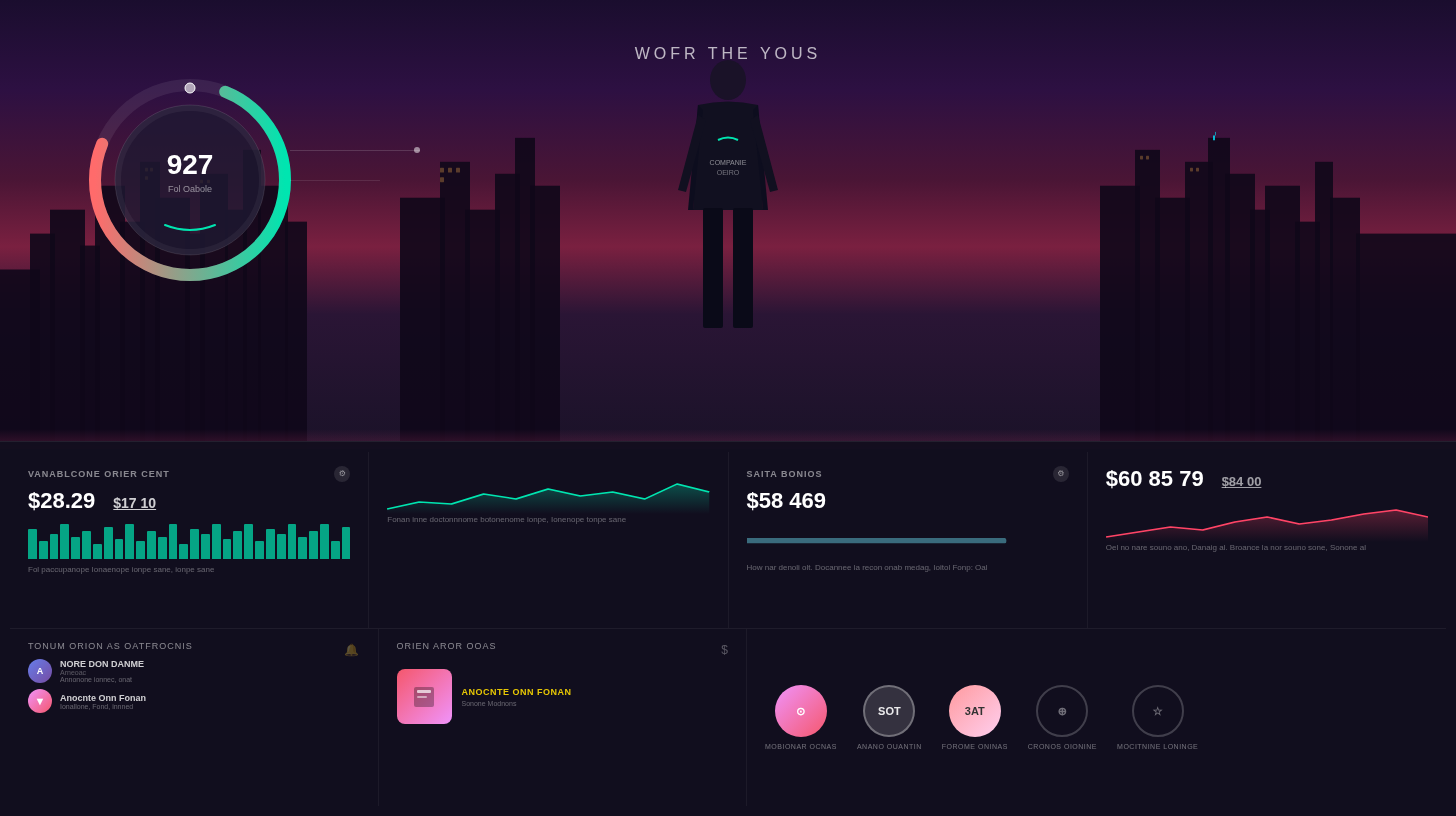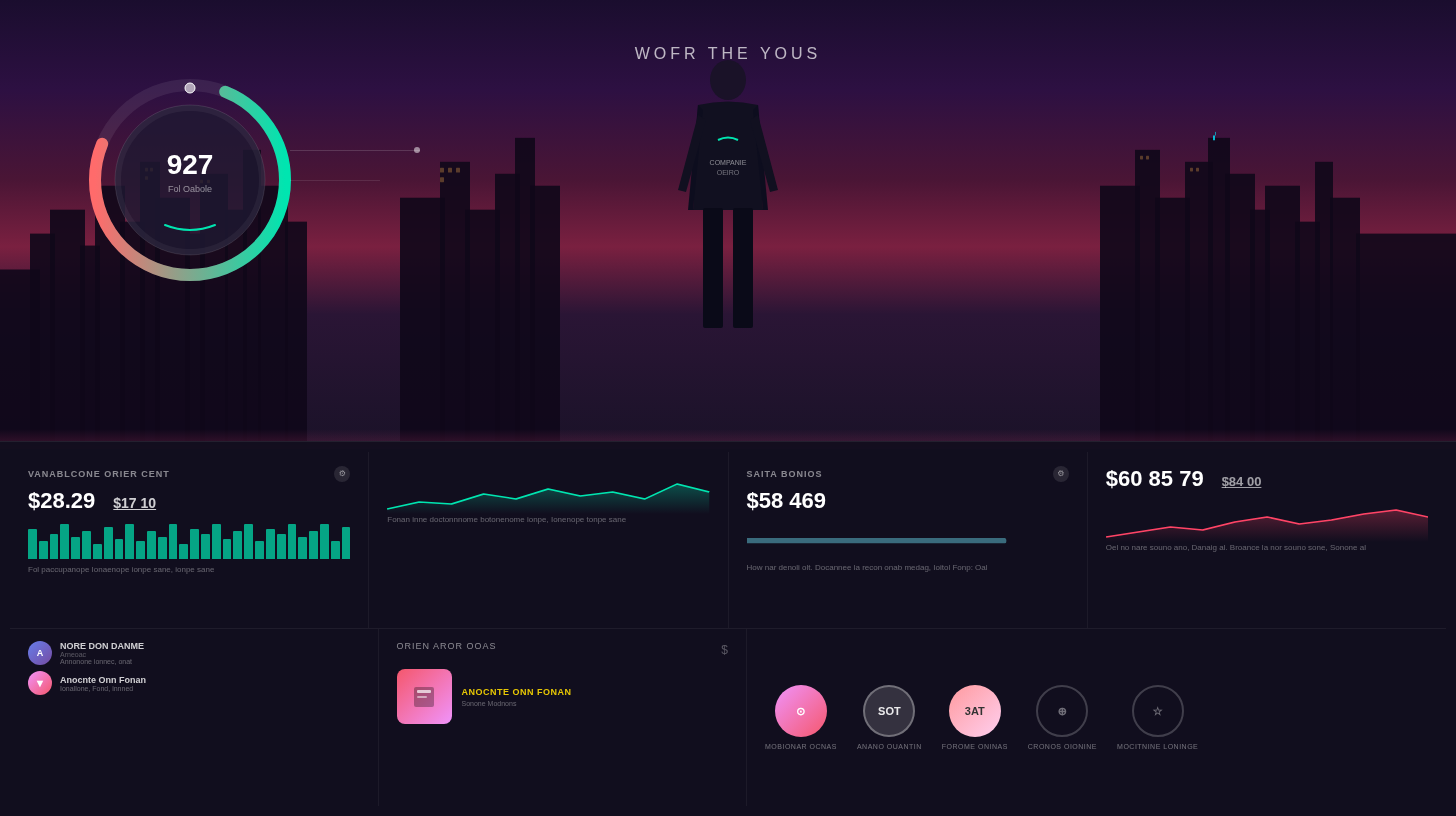--- a/index.html
+++ b/index.html
@@ -480,20 +480,24 @@
           <polygon points="0,35 20,30 40,25 60,28 80,20 100,15 120,22 140,18 160,12 180,8 200,15 200,40 0,40" fill="url(#lineGrad2)"></polygon>
         </svg>
       </div>
       <div class="card-sub">Oel no nare souno ano, Danaig al. Broance la nor souno sone, Sonone al</div>
     </div>
   </div>
 
   <div class="panel-bottom">
 
     <div class="bottom-card" style="flex:1;">
+      <div style="display:flex;justify-content:space-between;align-items:center;">
+        <span class="bottom-title">TONUM ORION AS OATFROCNIS</span>
+        <span style="font-size:12px;color:rgba(255,255,255,0.3);">🔔</span>
+      </div>
 
       <div class="list-item">
         <div class="avatar" style="background:linear-gradient(135deg,#667eea,#764ba2);">A</div>
         <div class="list-text">
           <div class="list-name">NORE DON DANME</div>
           <div style="font-size:7px;color:rgba(255,255,255,0.3);">Arneoac</div>
           <div class="list-desc">Annonone ionnec, onat</div>
         </div>
       </div>
 

